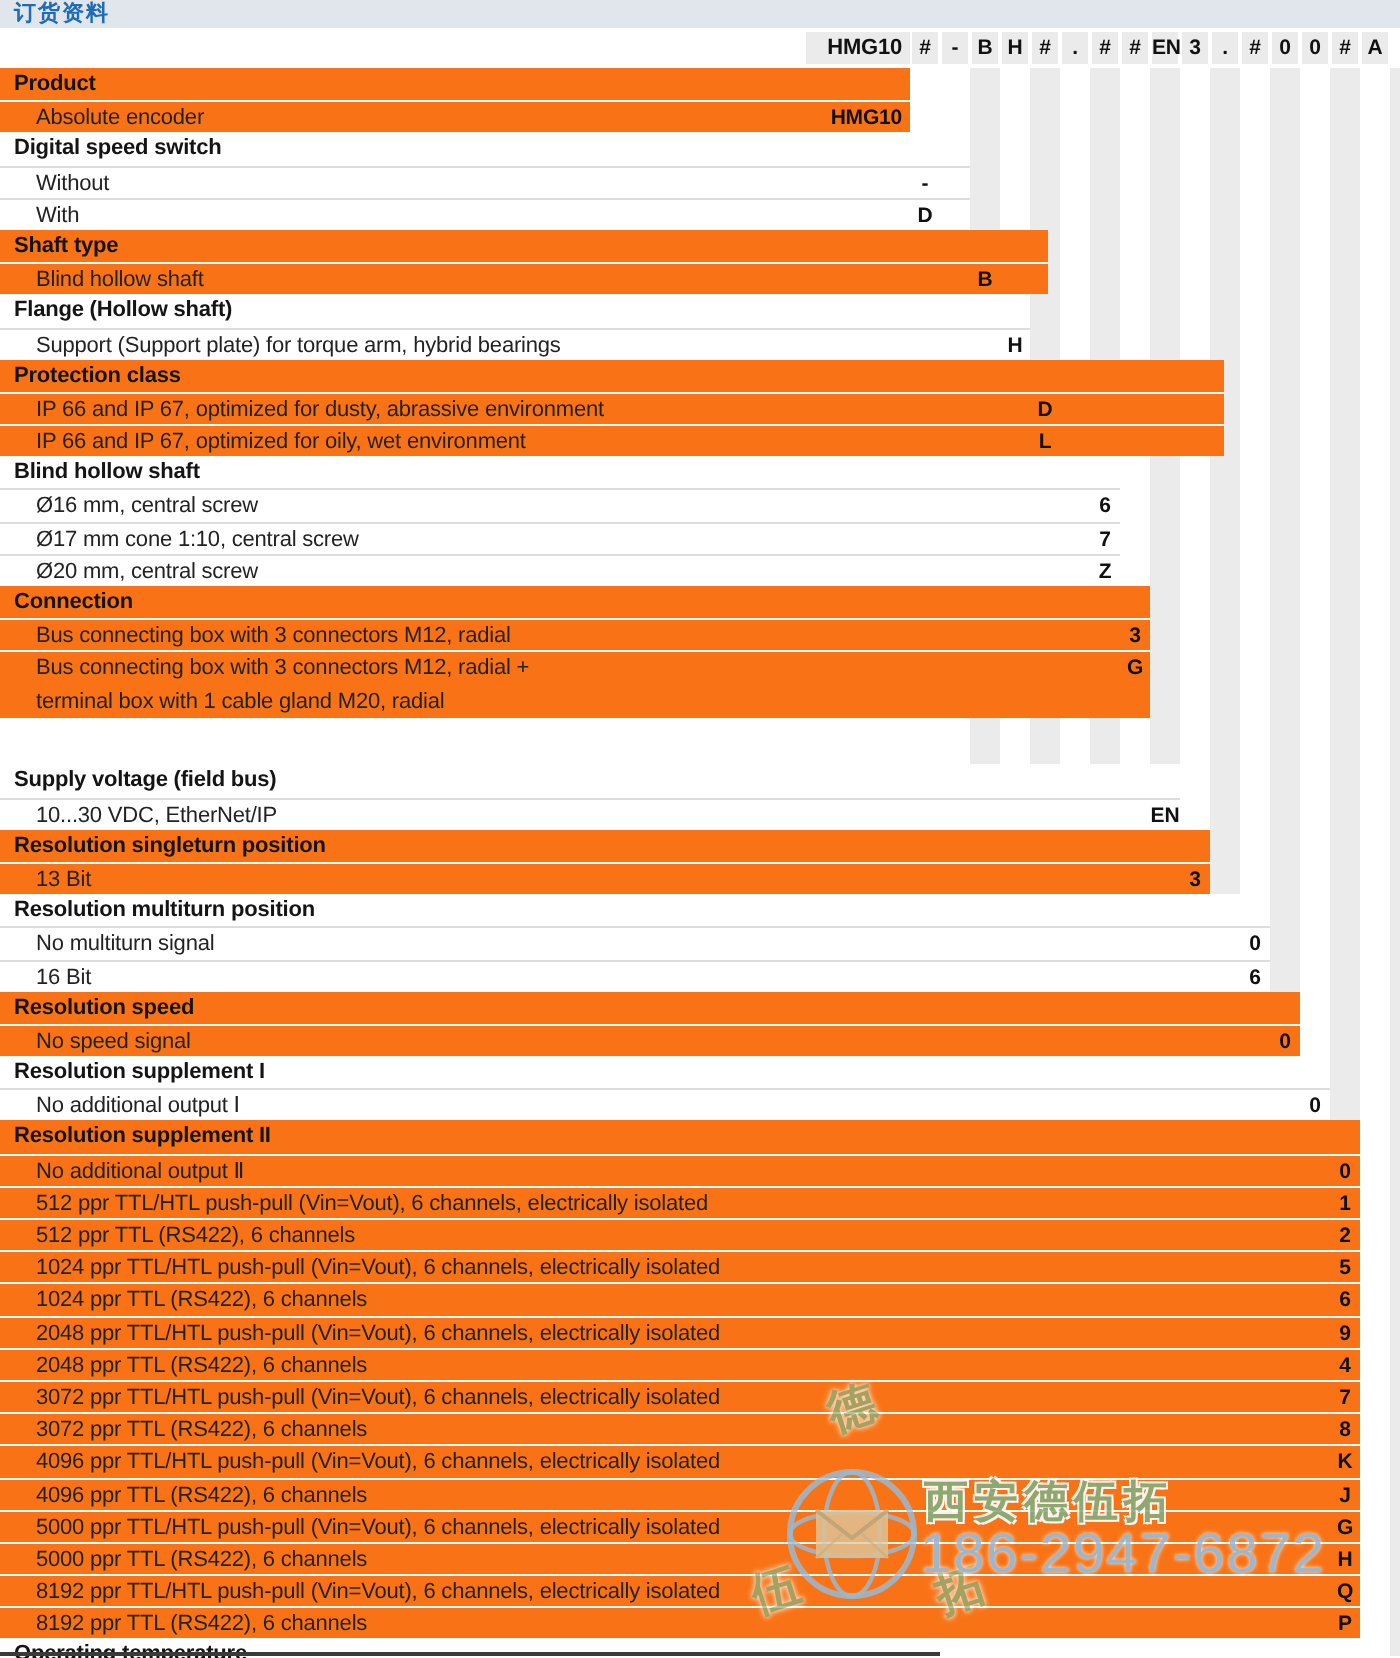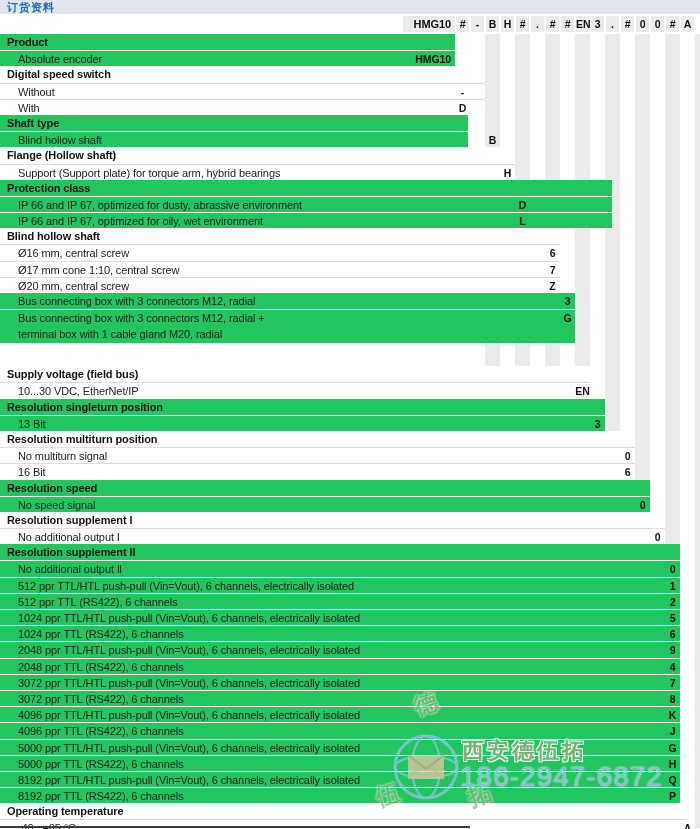--- a/index.html
+++ b/index.html
@@ -9,21 +9,21 @@
             color:#1f6cb4;font-size:11px;font-weight:bold;line-height:14px;
             padding-left:7px;box-sizing:border-box;letter-spacing:1px;}
   .stripe{position:absolute;top:34px;height:794px;background:#ebebeb;}
   .hcell{position:absolute;top:16px;height:16px;line-height:16px;background:#ebebeb;
          text-align:center;font-weight:bold;font-size:10.5px;color:#111;}
   .hprefix{position:absolute;top:16px;height:16px;line-height:16px;background:#ebebeb;
            text-align:right;font-weight:bold;font-size:11px;color:#111;
            padding-right:4px;box-sizing:border-box;}
   #sections{position:absolute;top:34px;left:0;width:700px;z-index:1;}
   .section{position:relative;}
-  .section.gray{background:#22c55e;--sep:#ffffff;}
+  .section.gray{background:#f97316;--sep:#ffffff;}
   .section.white{background:#ffffff;--sep:#dcdcdc;}
   .row{position:relative;height:16.2px;line-height:16.2px;font-size:11px;box-sizing:border-box;}
   .row + .row{border-top:1px solid var(--sep);}
   .row.row2{height:34px;}
   .label{display:block;padding-left:18px;white-space:pre-line;line-height:16.2px;
          color:#222;overflow:hidden;}
   .row.head .label{padding-left:7px;font-weight:bold;color:#141414;}
   .code{position:absolute;top:0;height:16.2px;line-height:16.2px;text-align:center;
         font-weight:bold;font-size:10.5px;color:#111;}
   .code.prefixcode{text-align:right;padding-right:4px;box-sizing:border-box;}
@@ -97,21 +97,21 @@
         </div>
         <div class="row opt">
           <span class="label">Without</span>
           <span class="code" style="left: 455px; width: 15px;">-</span>
         </div>
         <div class="row opt">
           <span class="label">With</span>
           <span class="code" style="left: 455px; width: 15px;">D</span>
         </div>
       </div>
-      <div class="section gray" style="width: 468px;">
+      <div class="section gray" style="width: 524px;">
         <div class="row head">
           <span class="label">Shaft type</span>
         </div>
         <div class="row opt">
           <span class="label">Blind hollow shaft</span>
           <span class="code" style="left: 485px; width: 15px;">B</span>
         </div>
       </div>
       <div class="section white" style="width: 515px;">
         <div class="row head">
@@ -146,20 +146,23 @@
         <div class="row opt">
           <span class="label">Ø17 mm cone 1:10, central screw</span>
           <span class="code" style="left: 545px; width: 15px;">7</span>
         </div>
         <div class="row opt">
           <span class="label">Ø20 mm, central screw</span>
           <span class="code" style="left: 545px; width: 15px;">Z</span>
         </div>
       </div>
       <div class="section gray" style="width: 575px;">
+        <div class="row head">
+          <span class="label">Connection</span>
+        </div>
         <div class="row opt">
           <span class="label">Bus connecting box with 3 connectors M12, radial</span>
           <span class="code" style="left: 560px; width: 15px;">3</span>
         </div>
         <div class="row opt row2">
           <span class="label">Bus connecting box with 3 connectors M12, radial +
 terminal box with 1 cable gland M20, radial</span>
           <span class="code" style="left: 560px; width: 15px;">G</span>
         </div>
       </div>

